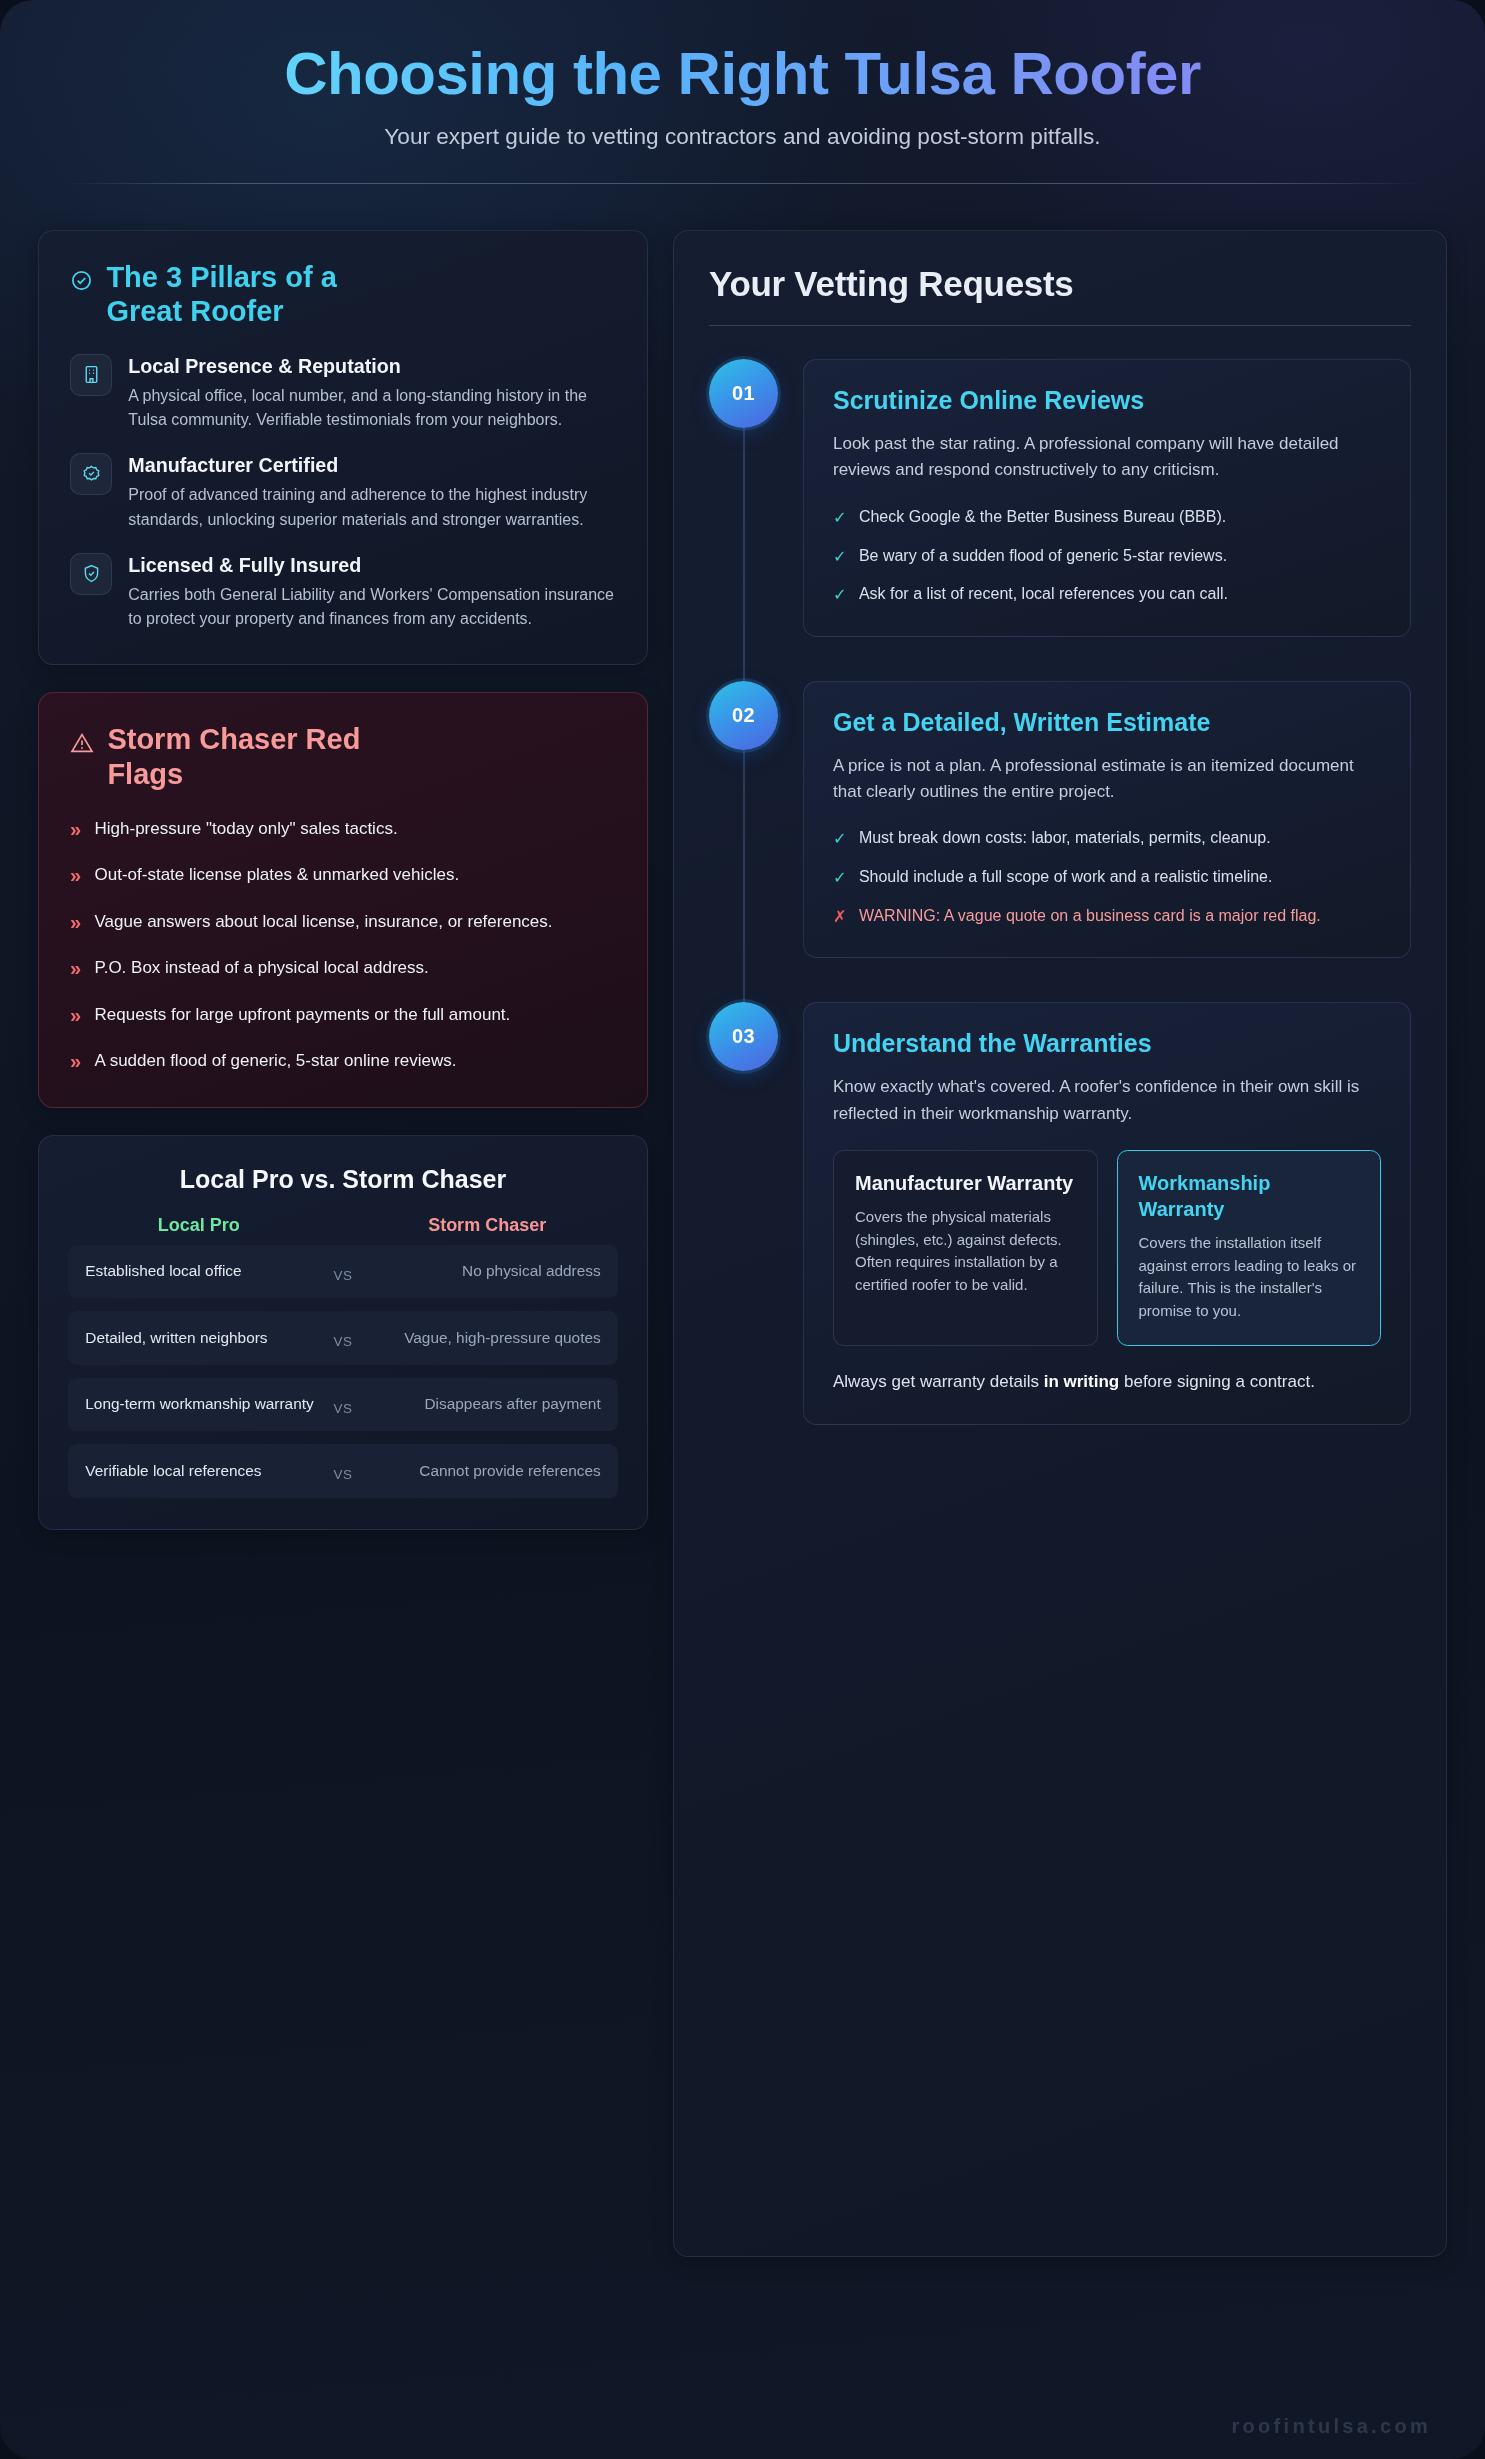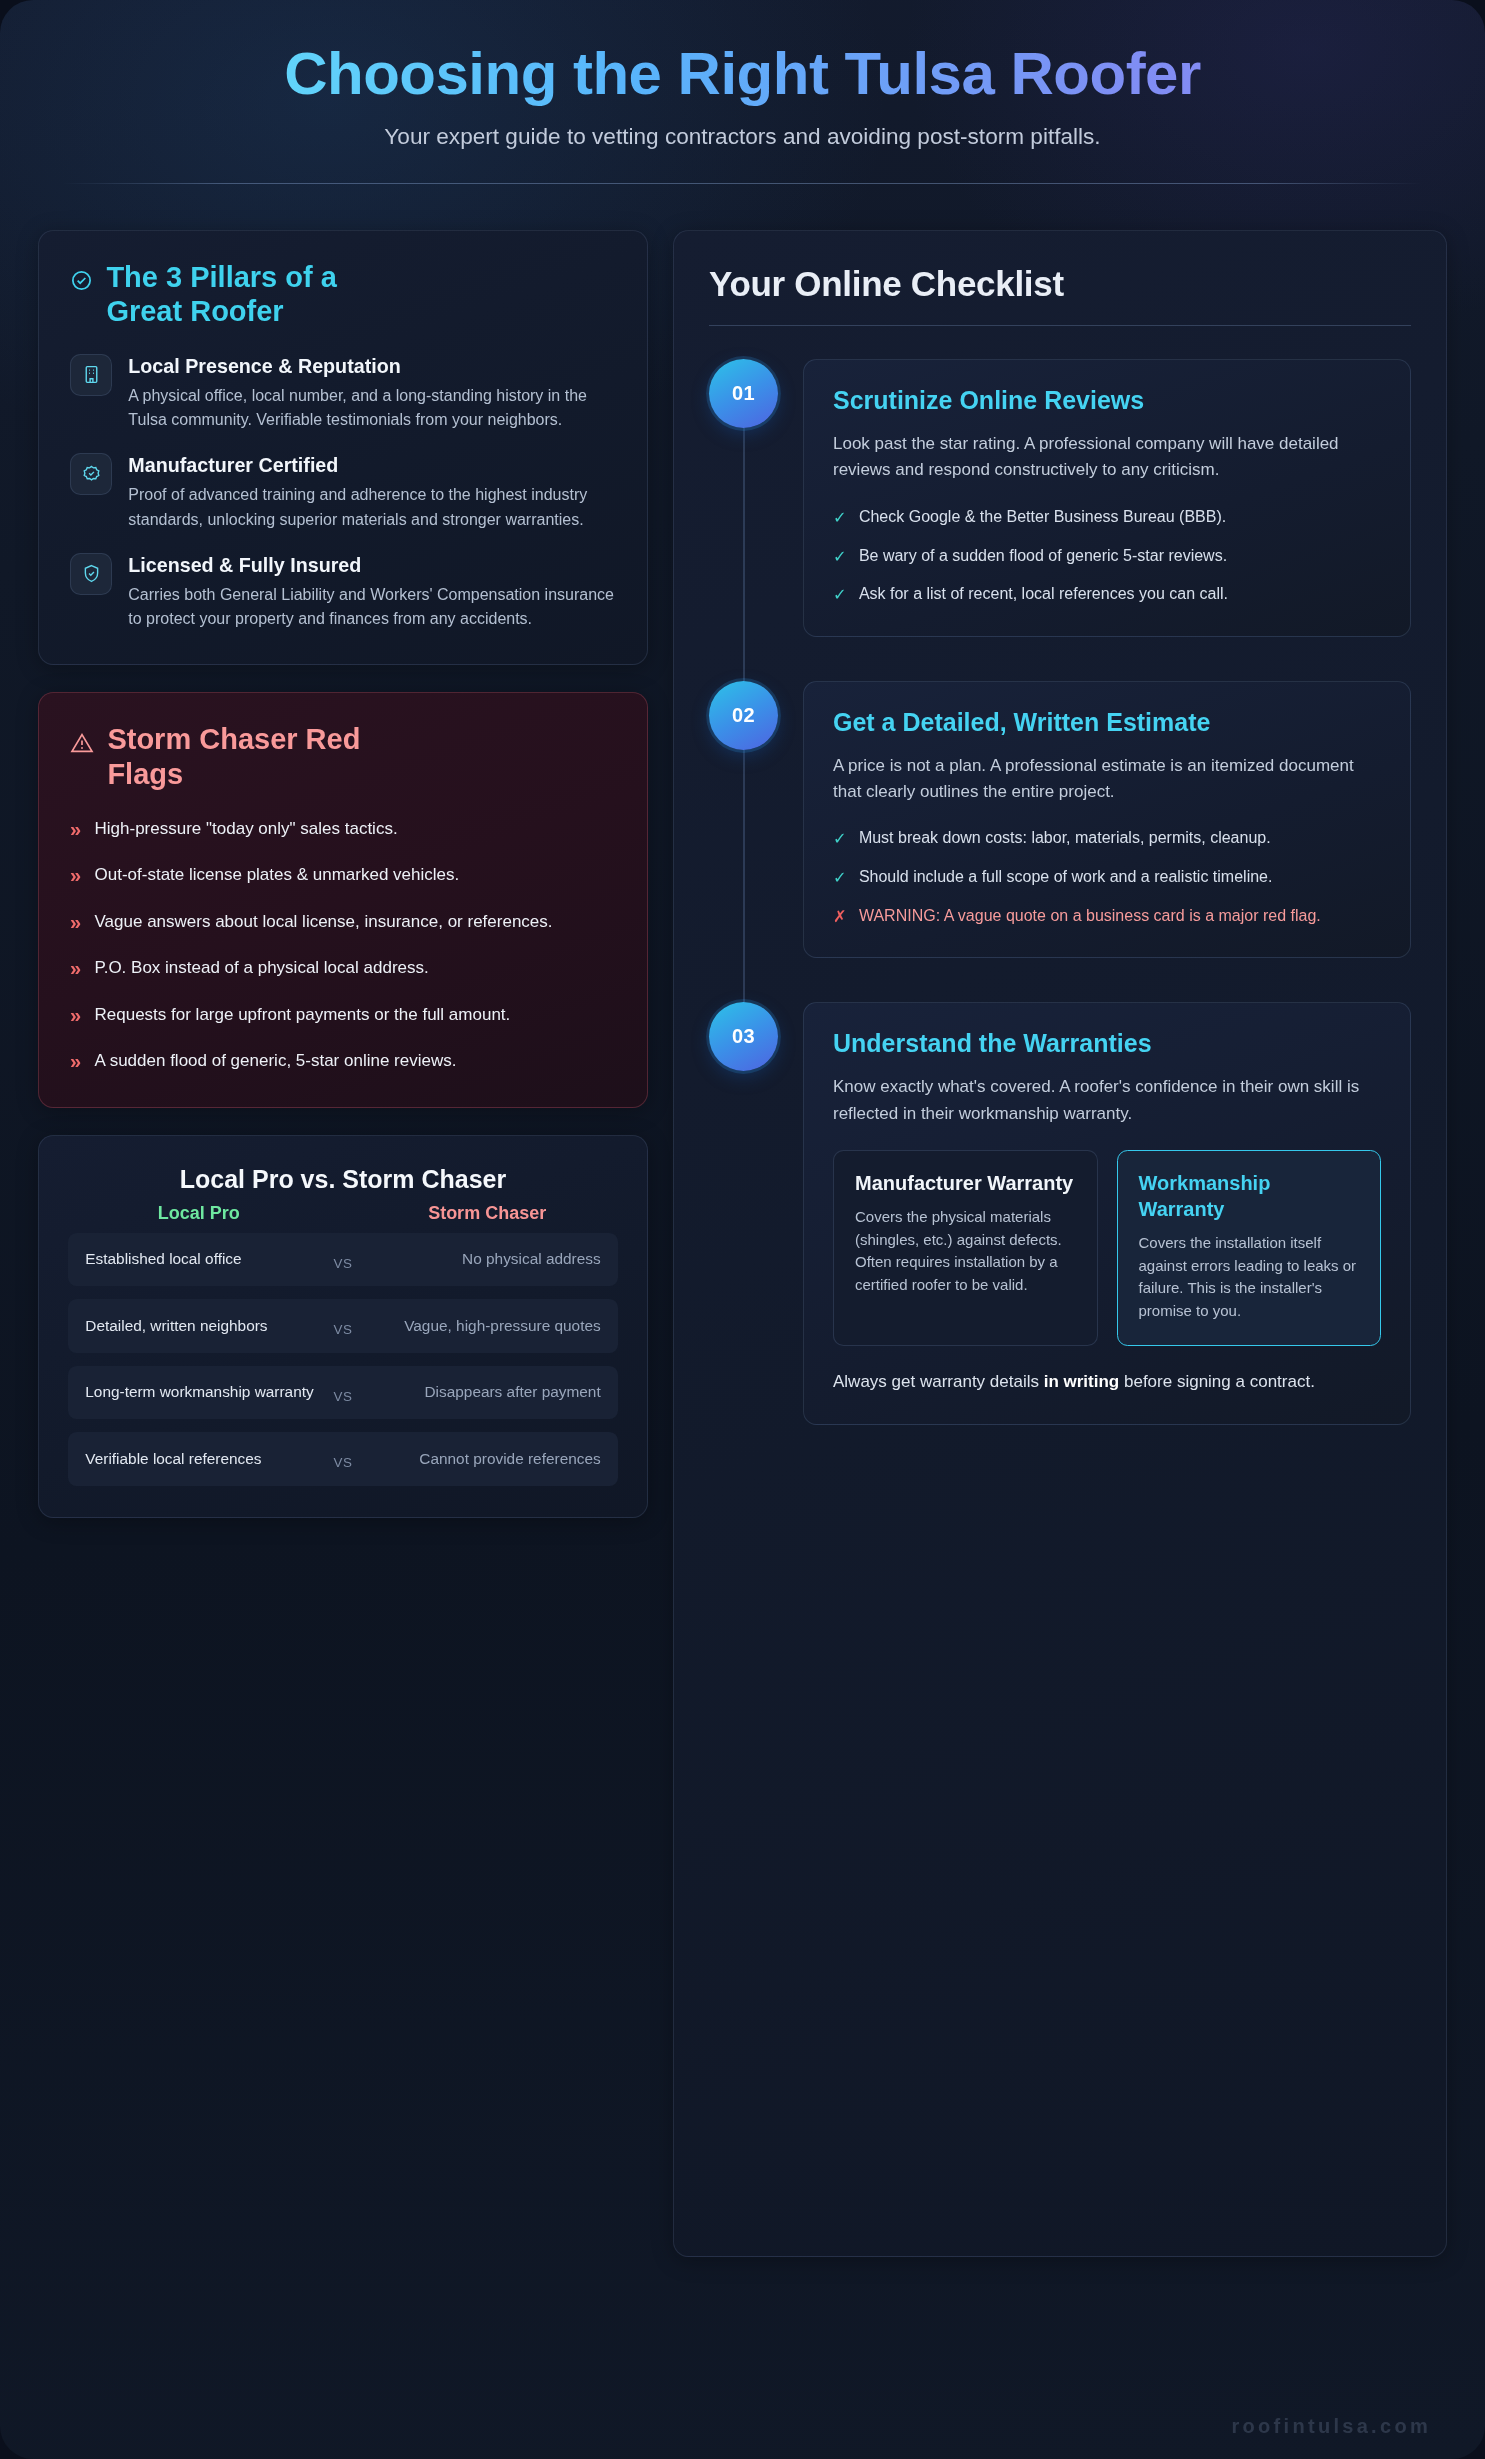--- a/index.html
+++ b/index.html
@@ -155,21 +155,21 @@
     line-height: 1.5;
   }
 
   
   .compare-card { padding: 29px 29px 31px; }
   .compare-title {
     font-size: 25px;
     font-weight: bold;
     color: #f5f8fc;
     text-align: center;
-    margin-bottom: 9px;
+    margin-bottom: 21px;
   }
   .compare-heads {
     display: flex;
     align-items: center;
     margin-bottom: 9px;
     padding: 0 7.7px;
     justify-content: center;
   }
   .ch-left, .ch-right { flex: 1; font-size: 18px; font-weight: bold; text-align: center; }
   .ch-left  { color: #6ee7a0; }
@@ -476,21 +476,21 @@
           <div class="cr-left">Verifiable local references</div>
           <div class="cr-vs">VS</div>
           <div class="cr-right">Cannot provide references</div>
         </div>
       </div>
 
     </div>
 
     <div class="col-right">
       <div class="card checklist-card">
-        <div class="checklist-title">Your Online Checklist</div>
+        <div class="checklist-title">Your Vetting Requests</div>
         <div class="checklist-rule"></div>
 
         <div class="steps">
 
           <div class="step">
             <div class="step-railwrap">
               <div class="step-badge">01</div>
               <div class="step-rail"></div>
             </div>
             <div class="step-body">

